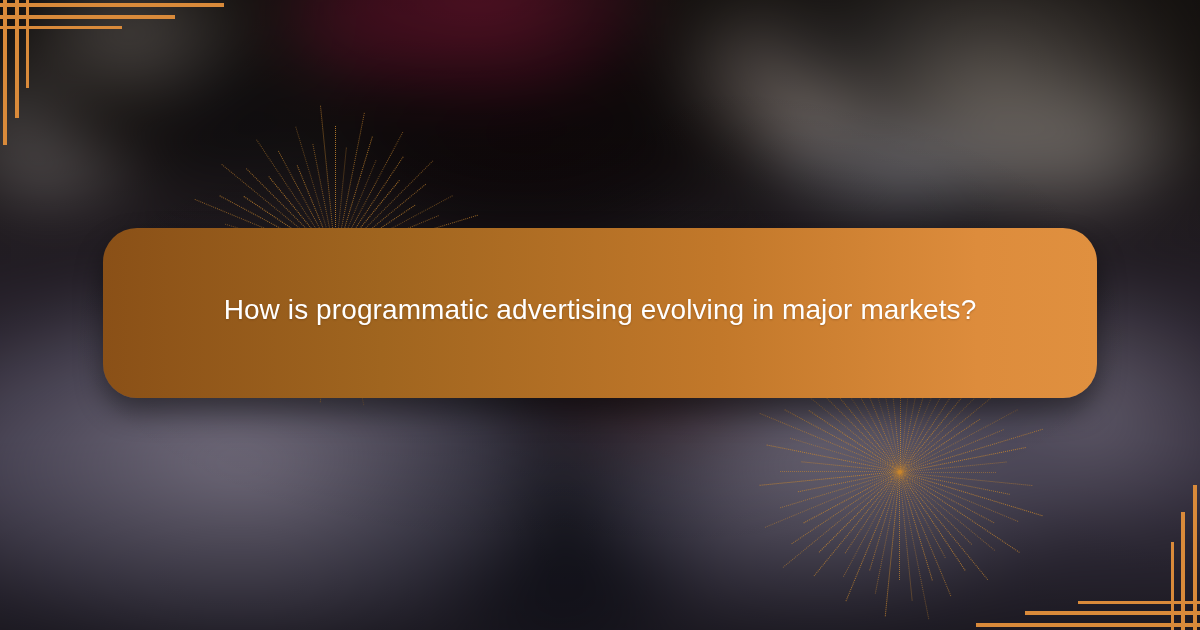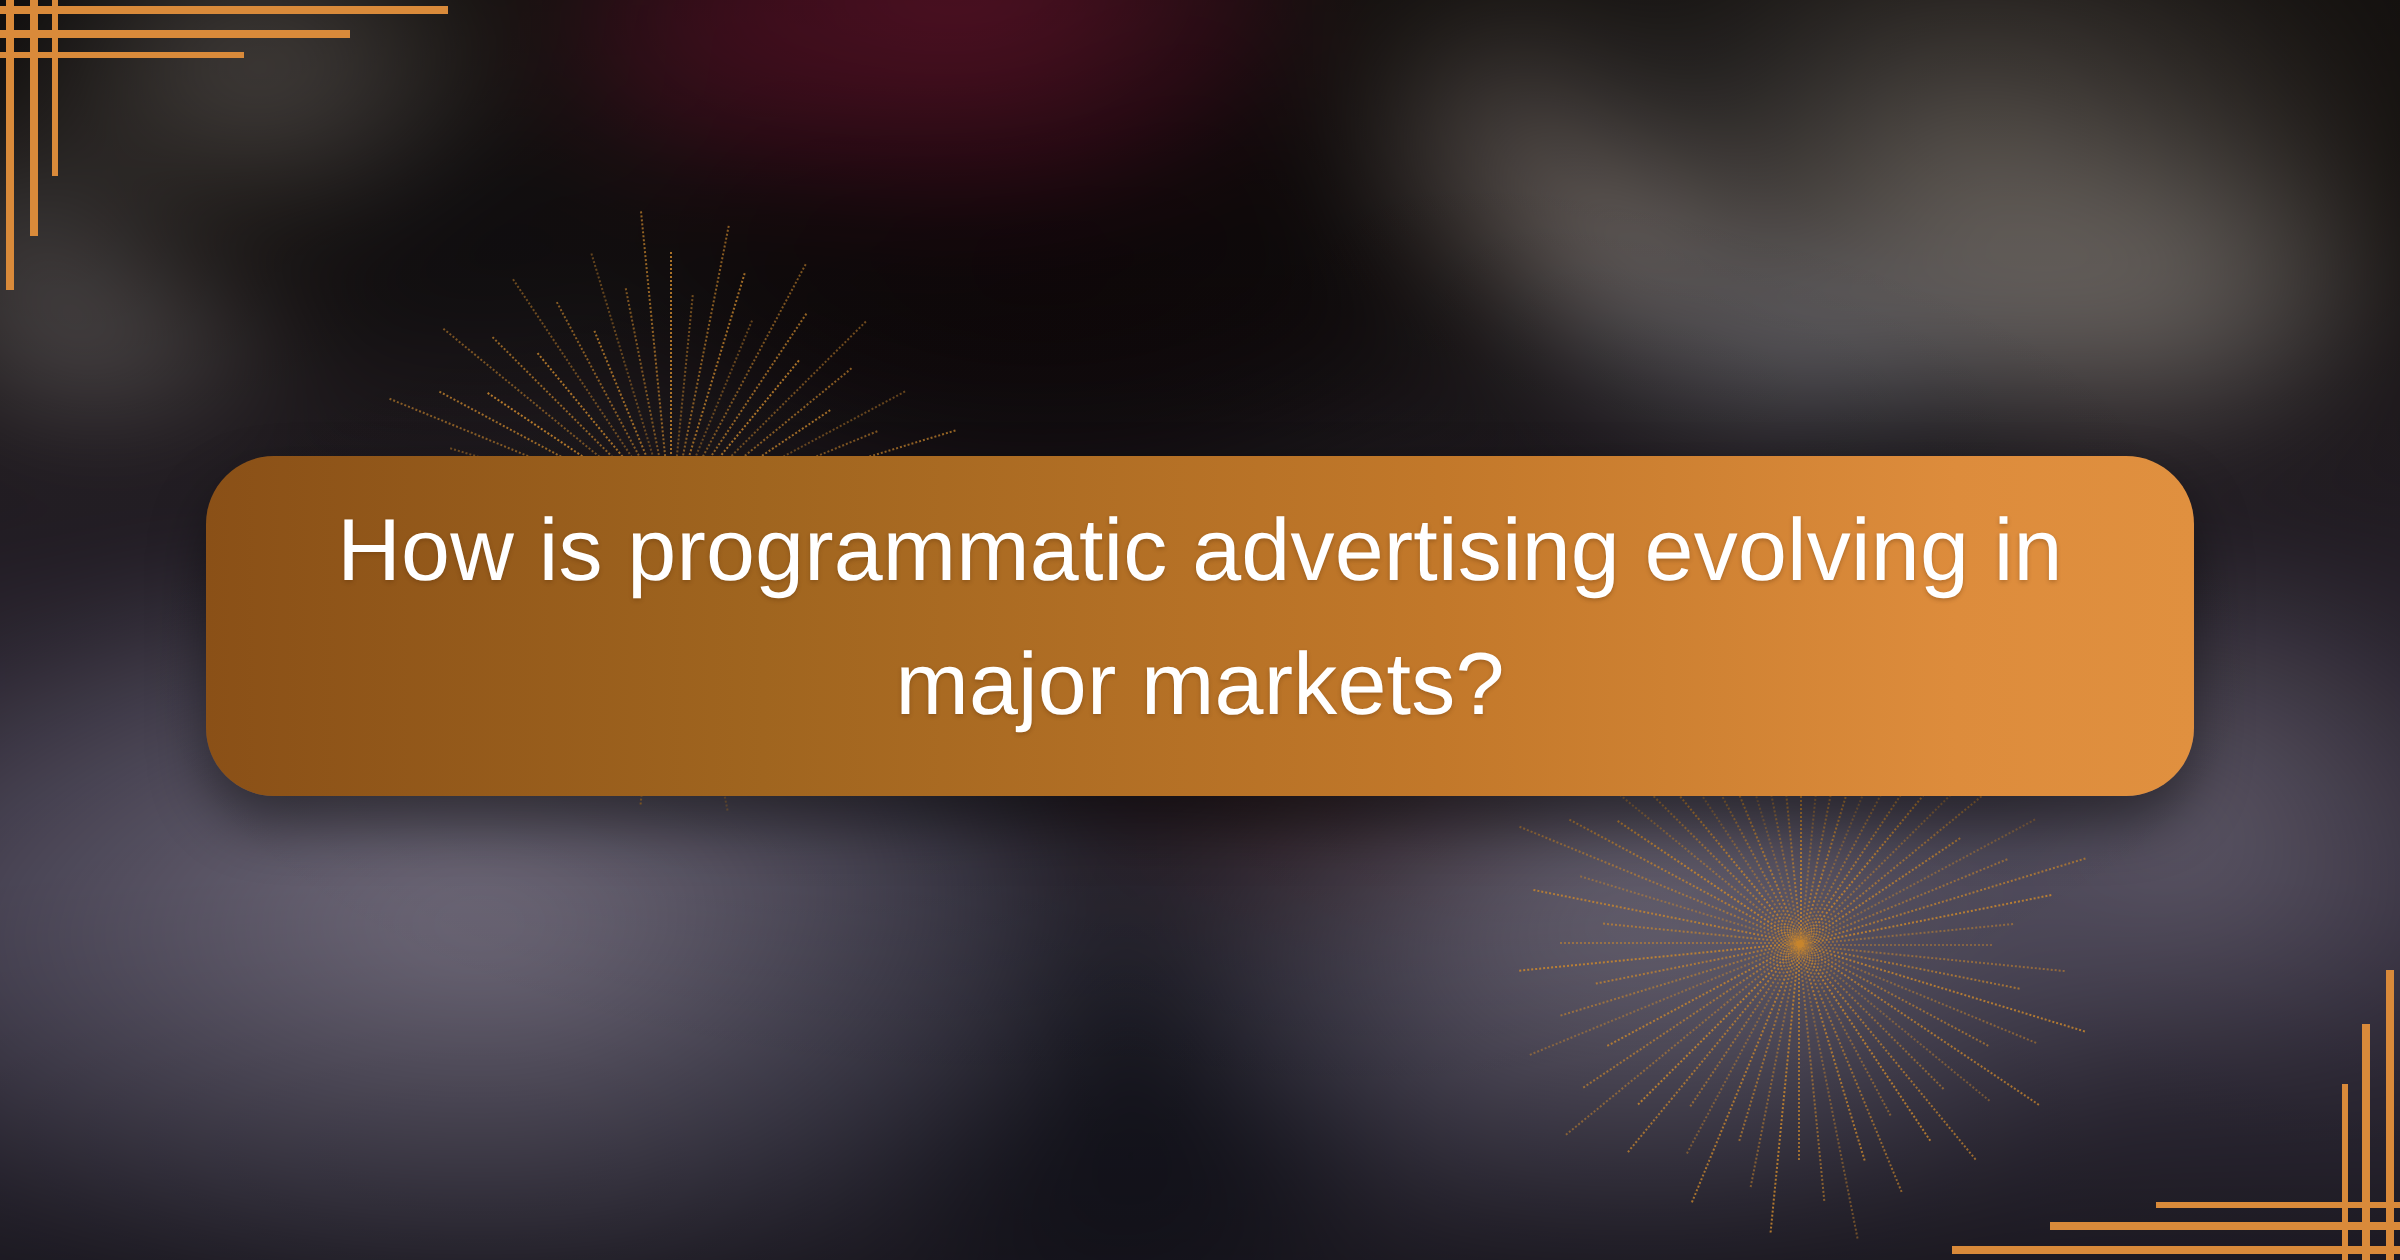--- a/index.html
+++ b/index.html
@@ -127,21 +127,21 @@
     display: flex;
     align-items: center;
     justify-content: center;
     box-sizing: border-box;
     padding: 6px 58px 12px;
   }
 
   .headline-text {
     color: #FFFFFF;
     font-family: "Liberation Sans", sans-serif;
-    font-size: 44px;
+    font-size: 28px;
     font-weight: 400;
     line-height: 1.52;
     text-align: center;
     letter-spacing: 0.1px;
     text-shadow: 0 1px 2px rgba(80,40,8,0.30);
     margin: 0;
   }
 </style>
 </head>
 <body>

